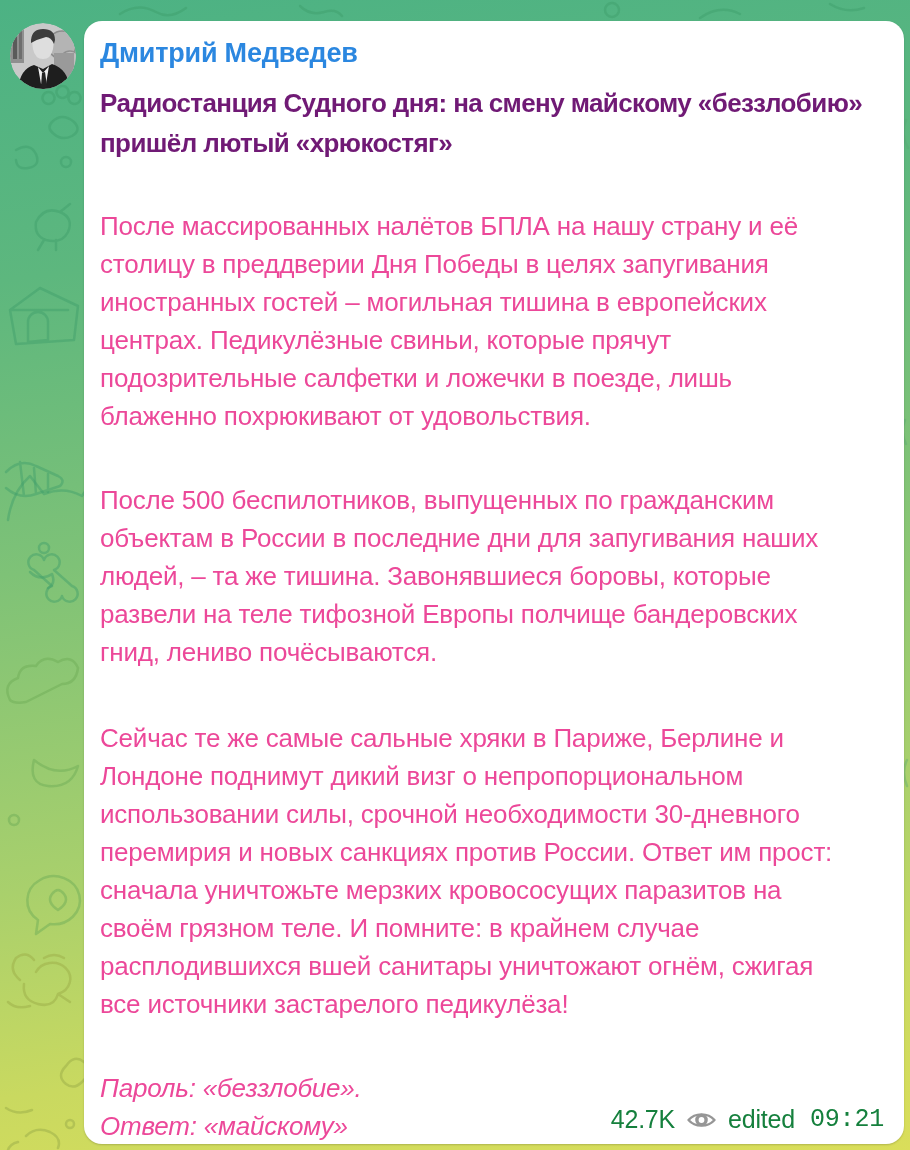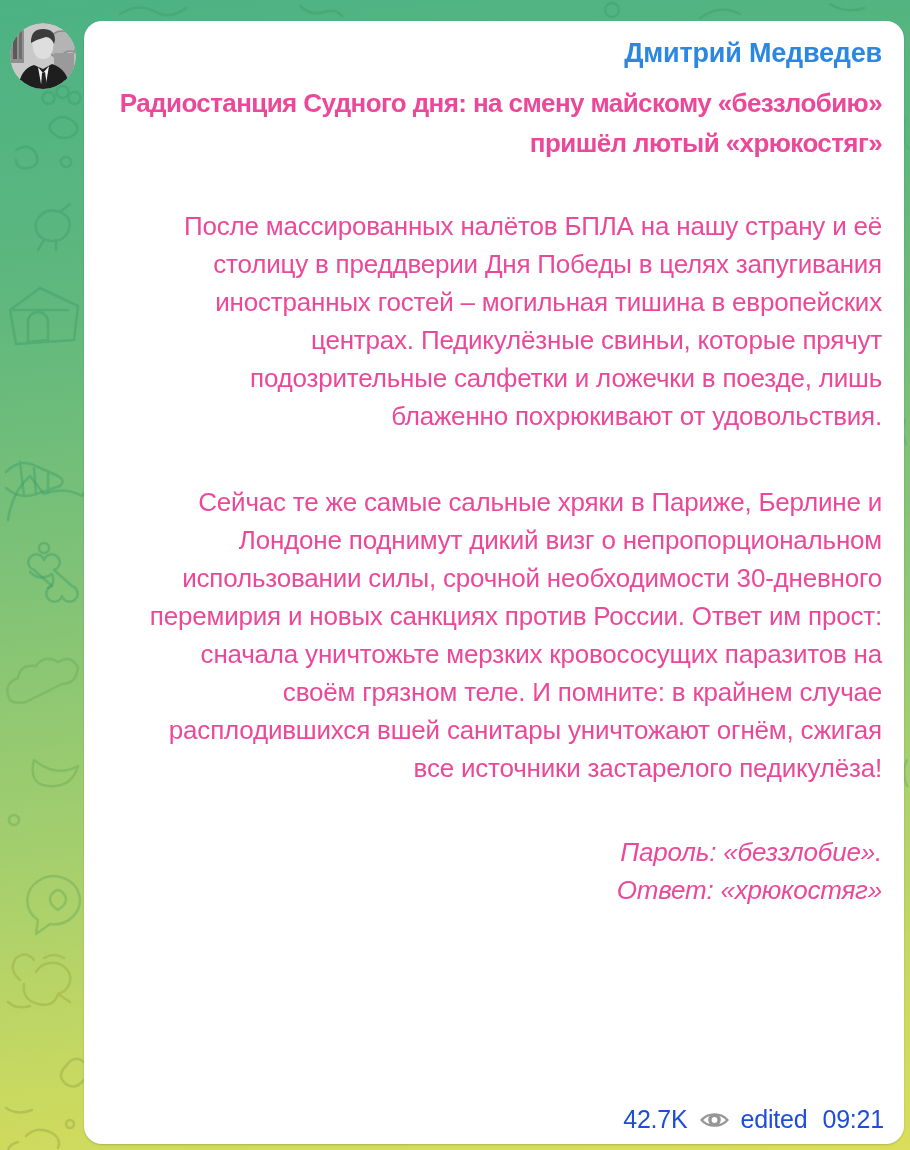--- a/index.html
+++ b/index.html
@@ -5,21 +5,20 @@
   html,body{margin:0;padding:0;}
   body{
     font-family:"Liberation Sans","DejaVu Sans",sans-serif;
     -webkit-font-smoothing:antialiased;
   }
   .screen{
     position:relative;
     width:910px;height:1150px;
     overflow:hidden;
     background:linear-gradient(172deg,#4cb284 0%,#5db77e 22%,#7ec277 45%,#a9d06c 70%,#c9d960 86%,#dade5a 100%);
-    text-align:right;
   }
   .doodles{position:absolute;inset:0;pointer-events:none;}
   .avatar{
     position:absolute;left:10px;top:23px;width:66px;height:66px;
     border-radius:50%;overflow:hidden;cursor:pointer;
   }
   .bubble{
     position:absolute;left:84px;top:21px;width:820px;height:1123px;
     background:#ffffff;border-radius:18px;
     box-shadow:0 1px 2px rgba(0,0,0,0.18);
@@ -27,39 +26,39 @@
     padding:12px 22px 12px 16px;
   }
   .channel-name{
     font-size:27px;font-weight:700;line-height:40px;
     color:#2b87e0;cursor:pointer;letter-spacing:-0.2px;
     white-space:nowrap;
   }
   .post-title{
     margin-top:10px;
     font-size:26px;font-weight:700;line-height:40px;
-    color:#ec4899;letter-spacing:-0.6px;
+    color:#701a75;letter-spacing:-0.6px;
     white-space:pre-line;
   }
   .para{
     font-size:26px;line-height:38px;color:#ec4899;
     letter-spacing:-0.2px;white-space:pre-line;
   }
   .p1{margin-top:44px;}
   .p2{margin-top:46px;}
   .p3{margin-top:48px;}
   .p4{margin-top:46px;font-style:italic;}
   .meta{
     position:absolute;right:20px;bottom:10px;
     display:flex;align-items:center;gap:11px;
-    color:#1d4ed8;font-size:25px;letter-spacing:-0.2px;
+    color:#15803d;font-size:25px;letter-spacing:-0.2px;
     white-space:nowrap;
   }
   .meta .eye{display:inline-block;width:31px;height:24px;}
-  .meta .time{margin-left:4px;}
+  .meta .time{margin-left:4px;font-family:Liberation Mono, monospace;}
 </style>
 </head>
 <body>
 
 <div class="screen">
 
   <svg class="doodles" width="910" height="1150" viewBox="0 0 910 1150" fill="none">
     <g stroke="#3f9e6b" stroke-opacity="0.45" stroke-width="2.5" stroke-linecap="round" stroke-linejoin="round" fill="none">
 
       <path d="M120 14 q18 -12 36 -2 q14 8 30 -4"></path>
@@ -129,30 +128,35 @@
   <div class="bubble">
     <div class="channel-name">Дмитрий Медведев</div>
     <div class="post-title">Радиостанция Судного дня: на смену майскому «беззлобию»
 пришёл лютый «хрюкостяг»</div>
     <div class="para p1">После массированных налётов БПЛА на нашу страну и её
 столицу в преддверии Дня Победы в целях запугивания
 иностранных гостей – могильная тишина в европейских
 центрах. Педикулёзные свиньи, которые прячут
 подозрительные салфетки и ложечки в поезде, лишь
 блаженно похрюкивают от удовольствия.</div>
+    <div class="para p2">После 500 беспилотников, выпущенных по гражданским
+объектам в России в последние дни для запугивания наших
+людей, – та же тишина. Завонявшиеся боровы, которые
+развели на теле тифозной Европы полчище бандеровских
+гнид, лениво почёсываются.</div>
     <div class="para p3">Сейчас те же самые сальные хряки в Париже, Берлине и
 Лондоне поднимут дикий визг о непропорциональном
 использовании силы, срочной необходимости 30-дневного
 перемирия и новых санкциях против России. Ответ им прост:
 сначала уничтожьте мерзких кровососущих паразитов на
 своём грязном теле. И помните: в крайнем случае
 расплодившихся вшей санитары уничтожают огнём, сжигая
 все источники застарелого педикулёза!</div>
     <div class="para p4">Пароль: «беззлобие».
-Ответ: «хрюкостяг»</div>
+Ответ: «майскому»</div>
 
     <div class="meta">
       <span>42.7K</span>
       <svg class="eye" viewBox="0 0 31 24">
         <path d="M2.5 12 C9 4.5 22 4.5 28.5 12 C22 19.5 9 19.5 2.5 12 Z" fill="none" stroke="#969696" stroke-width="2.4" stroke-linejoin="round"></path>
         <circle cx="15.5" cy="12" r="4.6" fill="none" stroke="#969696" stroke-width="3.4"></circle>
       </svg>
       <span>edited</span>
       <span class="time">09:21</span>
     </div>

